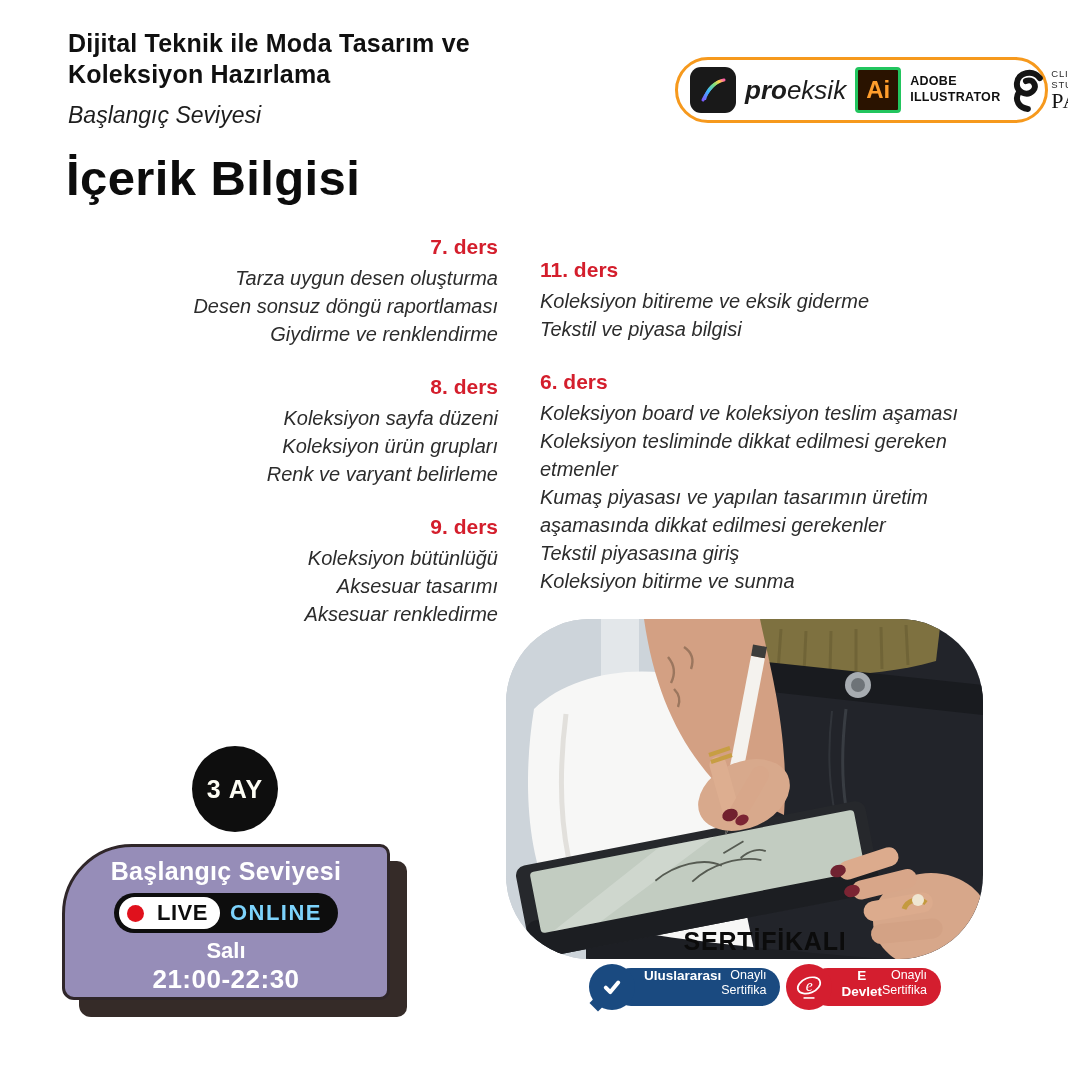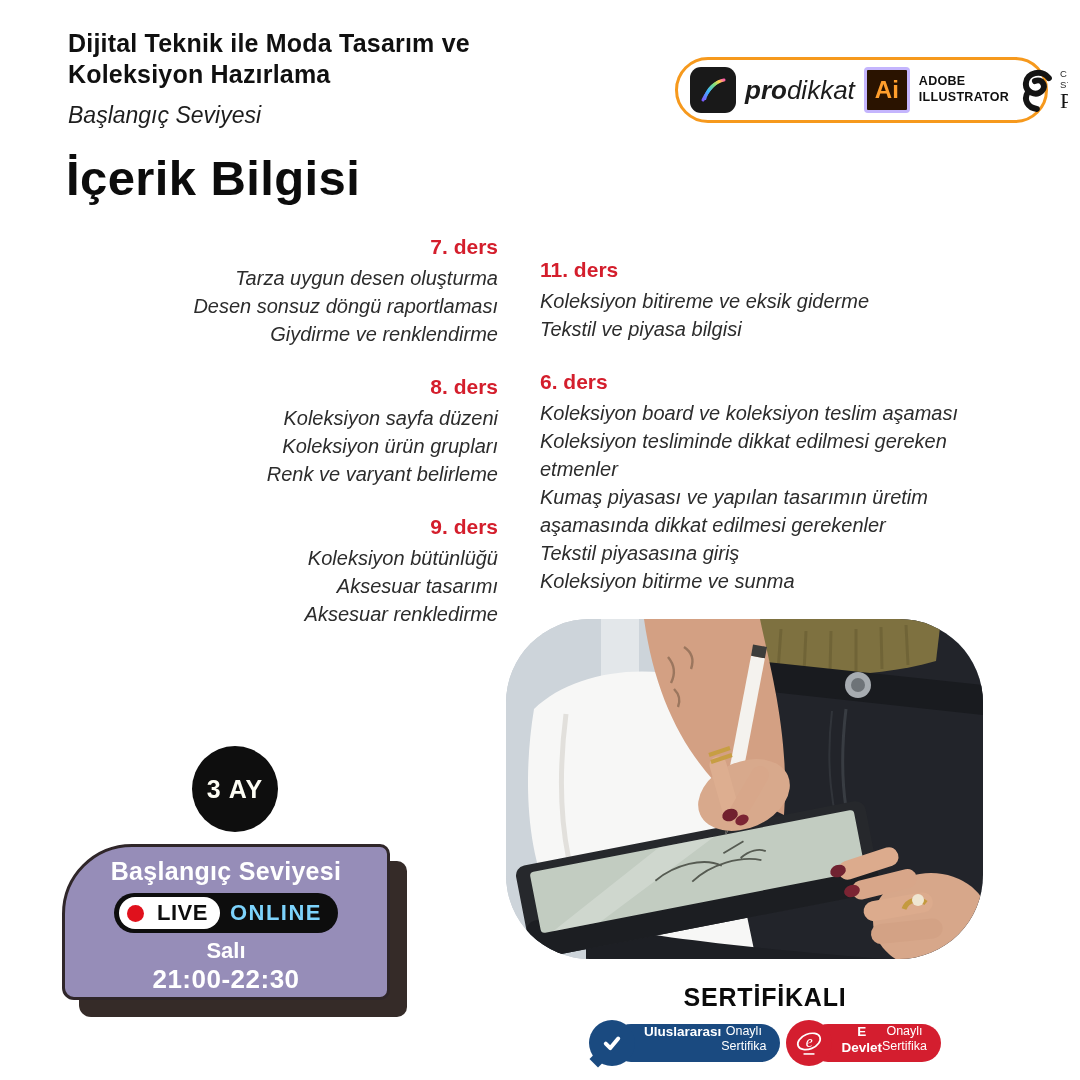--- a/index.html
+++ b/index.html
@@ -10,21 +10,21 @@
   .hdr{position:absolute;left:68px;top:28px;width:490px;}
   .hdr-title{font-size:25px;font-weight:bold;line-height:1.22;color:#101010;letter-spacing:.2px;}
   .hdr-sub{margin-top:13px;font-size:23px;font-style:italic;color:#1d1d1d;}
 
   
   .tools{position:absolute;left:675px;top:57px;width:373px;height:66px;border:3px solid #f6991d;
          border-radius:36px;box-sizing:border-box;display:flex;align-items:center;padding:0 12px;gap:9px;background:#fff;}
   .pc-icon{width:46px;height:46px;border-radius:11px;background:#191919;display:flex;align-items:center;justify-content:center;flex:0 0 auto;}
   .pc-word{font-size:26px;font-style:italic;color:#1c1c1c;white-space:nowrap;}
   .pc-word b{font-weight:bold;}
-  .ai-icon{width:46px;height:46px;box-sizing:border-box;border:3px solid #c4b5fd;background:#2a1300;border-radius:4px;
+  .ai-icon{width:46px;height:46px;box-sizing:border-box;border:3px solid #22c55e;background:#2a1300;border-radius:4px;
            display:flex;align-items:center;justify-content:center;font-size:24px;font-weight:bold;color:#ff9e2c;flex:0 0 auto;}
   .ai-text{font-size:12.5px;font-weight:bold;color:#101010;line-height:1.25;letter-spacing:.3px;}
   .csp{display:flex;align-items:center;gap:6px;}
   .csp-text .l1{font-size:9.5px;letter-spacing:.8px;color:#2a2a2a;}
   .csp-text .l2{font-size:22px;font-family:"Liberation Serif",serif;color:#141414;letter-spacing:1px;line-height:1;}
 
   
   .big-heading{position:absolute;left:66px;top:150px;font-size:49px;font-weight:bold;color:#0c0c0c;letter-spacing:.4px;}
 
   
@@ -53,31 +53,31 @@
   .live-word{font-size:22px;font-weight:bold;color:#0d0d0d;letter-spacing:.5px;}
   .online-word{font-size:22px;font-weight:bold;color:#7dd3fc;letter-spacing:1.5px;}
   .card-day{margin-top:5px;font-size:22px;font-weight:bold;color:#fff;}
   .card-time{font-size:26px;font-weight:bold;color:#fff;letter-spacing:.5px;}
 
   
   .photo{position:absolute;left:506px;top:619px;width:477px;height:340px;border-radius:84px;overflow:hidden;}
   .photo svg{display:block;}
 
   
-  .cert{position:absolute;left:595px;top:983px;width:340px;text-align:center;}
+  .cert{position:absolute;left:595px;top:927px;width:340px;text-align:center;}
   .cert-heading{font-size:25px;font-weight:bold;color:#0b0b0b;letter-spacing:.8px;}
   .cert-row{margin-top:7px;display:flex;justify-content:center;gap:6px;}
   .badge{position:relative;height:48px;display:flex;align-items:center;}
   .badge .bubble{position:absolute;left:0;top:1px;width:46px;height:46px;border-radius:50%;z-index:2;
                  display:flex;align-items:center;justify-content:center;}
   .badge .tail{position:absolute;left:3px;top:34px;width:12px;height:12px;transform:rotate(45deg);z-index:1;}
   .badge .pill{margin-left:23px;height:38px;border-radius:19px;display:flex;flex-direction:row;justify-content:center;
                padding:0 14px 0 32px;color:#fff;}
   .badge .b1{font-size:13.5px;font-weight:bold;line-height:1.2;}
-  .badge .b2{font-size:12.5px;line-height:1.2;}
+  .badge .b2{font-size:12.5px;line-height:1.2;text-align:right;}
   .badge-blue .bubble,.badge-blue .tail,.badge-blue .pill{background:#1a4a80;}
   .badge-red  .bubble,.badge-red  .tail,.badge-red  .pill{background:#d41e2f;}
 </style>
 </head>
 <body>
 
 <div class="canvas">
 
   <div class="hdr">
     <div class="hdr-title">Dijital Teknik ile Moda Tasarım ve Koleksiyon Hazırlama</div>
@@ -93,21 +93,21 @@
               <stop offset=".35" stop-color="#3db6ff"></stop>
             <stop offset=".65" stop-color="#7ee07a"></stop>
               <stop offset=".85" stop-color="#ffd24a"></stop>
             <stop offset="1" stop-color="#ff5fa8"></stop>
           </linearGradient>
         </defs>
         <path d="M7 27 C 10 13, 20 6, 28 7 C 19 11, 12 19, 10 27 Z" fill="url(#pg)"></path>
         <path d="M7 27 Q 16 9 28 7" stroke="url(#pg)" stroke-width="3" fill="none" stroke-linecap="round"></path>
       </svg>
     </div>
-    <div class="pc-word"><b>pro</b><span>dikkat</span></div>
+    <div class="pc-word"><b>pro</b><span>eksik</span></div>
     <div class="ai-icon">Ai</div>
     <div class="ai-text">
       <div>ADOBE</div>
       <div>ILLUSTRATOR</div>
     </div>
     <div class="csp">
       <svg width="36" height="44" viewBox="0 0 36 44">
         <path d="M31 10 C 24 1 9 4 8 15 C 7 24 18 29 24 23 C 29 18 24 10 17 13" fill="none" stroke="#141414" stroke-width="6" stroke-linecap="round"></path>
         <path d="M10 24 C 5 32 10 40 19 41" fill="none" stroke="#141414" stroke-width="6" stroke-linecap="round"></path>
       </svg>

